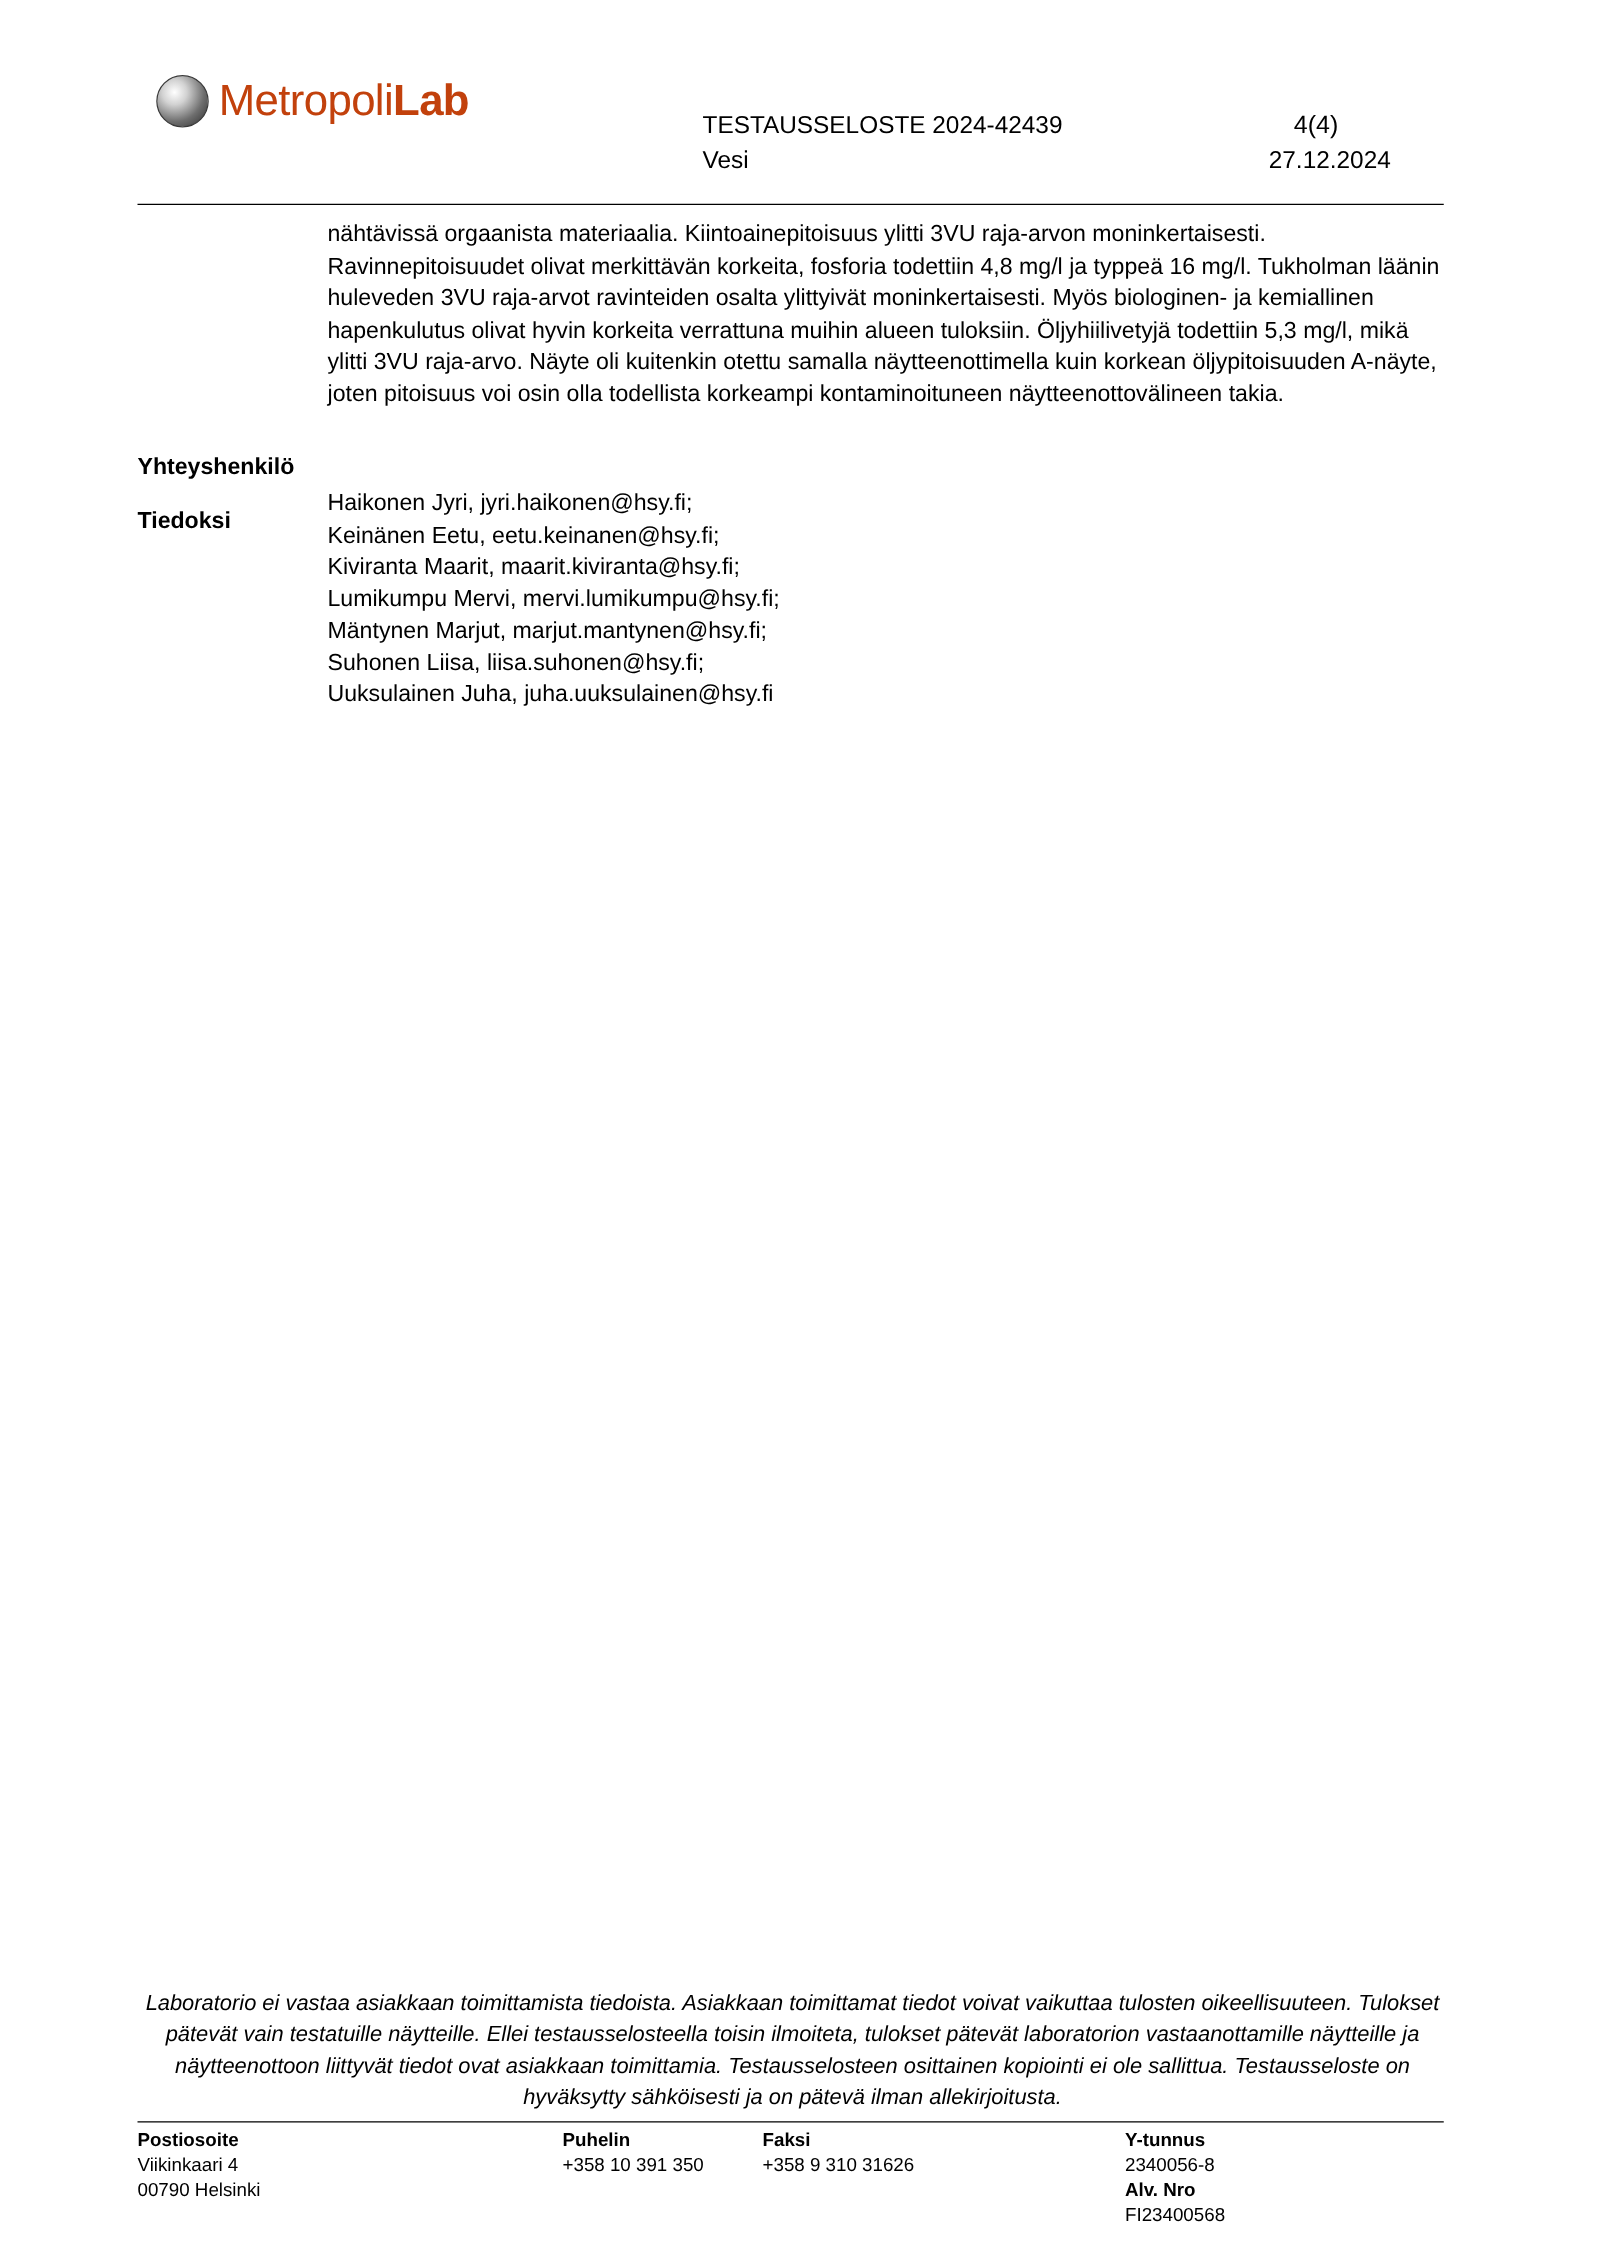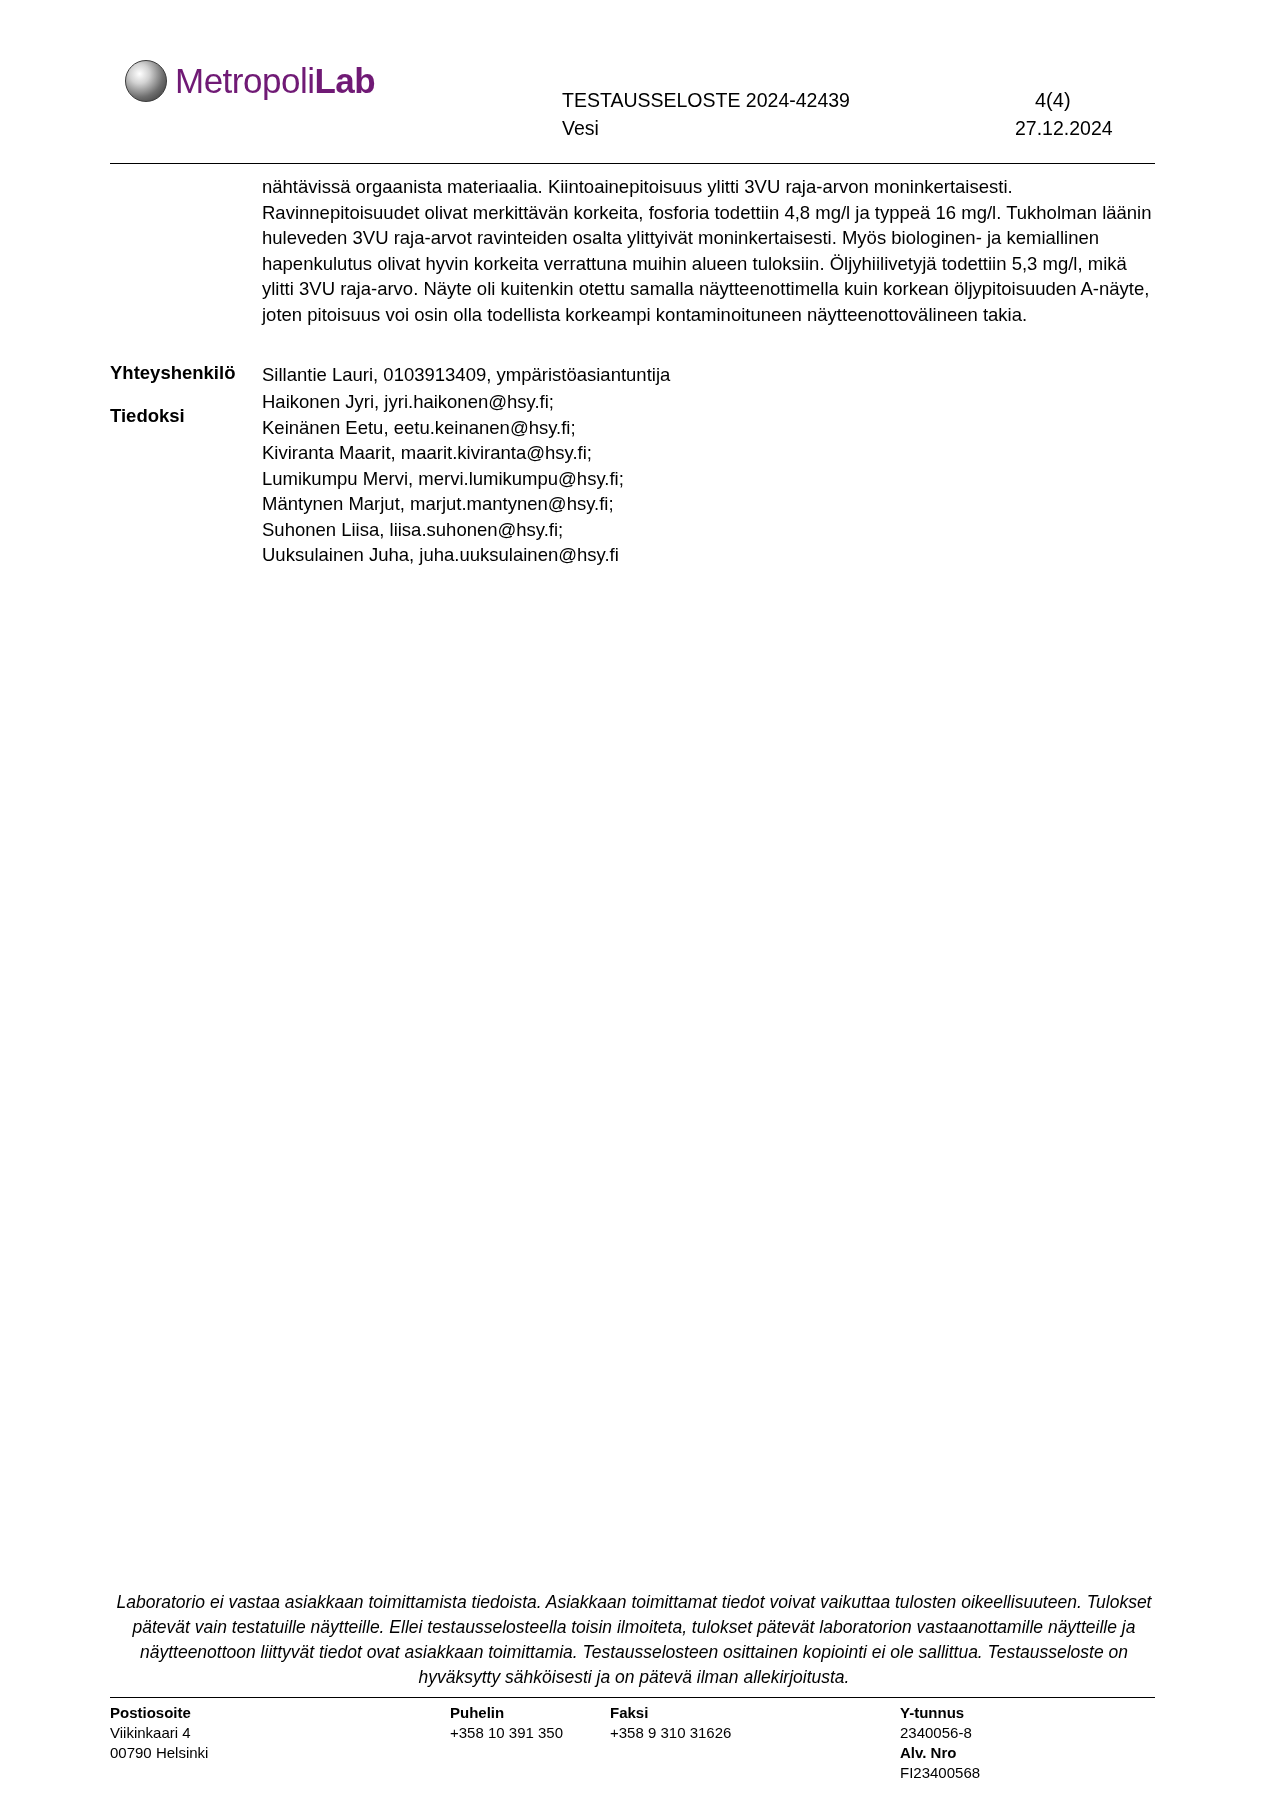--- a/index.html
+++ b/index.html
@@ -43,21 +43,21 @@
     width: 42px;
     height: 42px;
     border-radius: 50%;
     background: radial-gradient(circle at 34% 32%, #ffffff 0%, #d2d2d2 26%, #6e6e6e 62%, #2b2b2b 100%);
     border: 1px solid #3a3a3a;
     box-sizing: border-box;
   }
   .logo-text {
     font-size: 35px;
     letter-spacing: -0.5px;
-    color: #701a75;
+    color: #c2410c;
   }
   .logo-text .bold {
     font-weight: bold;
   }
   .logo-text .light {
     font-weight: normal;
   }
 
   .doc-title {
     position: absolute;
@@ -185,21 +185,20 @@
     <div class="doc-subtitle">Vesi</div>
     <div class="page-no">4(4)</div>
     <div class="doc-date">27.12.2024</div>
   </div>
 
   <div class="rule-top"></div>
 
   <div class="body-text">nähtävissä orgaanista materiaalia. Kiintoainepitoisuus ylitti 3VU raja-arvon moninkertaisesti. Ravinnepitoisuudet olivat merkittävän korkeita, fosforia todettiin 4,8 mg/l ja typpeä 16 mg/l. Tukholman läänin huleveden 3VU raja-arvot ravinteiden osalta ylittyivät moninkertaisesti. Myös biologinen- ja kemiallinen hapenkulutus olivat hyvin korkeita verrattuna muihin alueen tuloksiin. Öljyhiilivetyjä todettiin 5,3 mg/l, mikä ylitti 3VU raja-arvo. Näyte oli kuitenkin otettu samalla näytteenottimella kuin korkean öljypitoisuuden A-näyte, joten pitoisuus voi osin olla todellista korkeampi kontaminoituneen näytteenottovälineen takia.</div>
 
   <div class="field-label" id="contact-label">Yhteyshenkilö</div>
-  <div class="field-value" id="contact-value">Sillantie Lauri, 0103913409, ympäristöasiantuntija</div>
 
   <div class="field-label" id="cc-label">Tiedoksi</div>
   <div class="field-value" id="cc-value">
     <div>Haikonen Jyri, jyri.haikonen@hsy.fi;</div>
     <div>Keinänen Eetu, eetu.keinanen@hsy.fi;</div>
     <div>Kiviranta Maarit, maarit.kiviranta@hsy.fi;</div>
     <div>Lumikumpu Mervi, mervi.lumikumpu@hsy.fi;</div>
     <div>Mäntynen Marjut, marjut.mantynen@hsy.fi;</div>
     <div>Suhonen Liisa, liisa.suhonen@hsy.fi;</div>
     <div>Uuksulainen Juha, juha.uuksulainen@hsy.fi</div>

